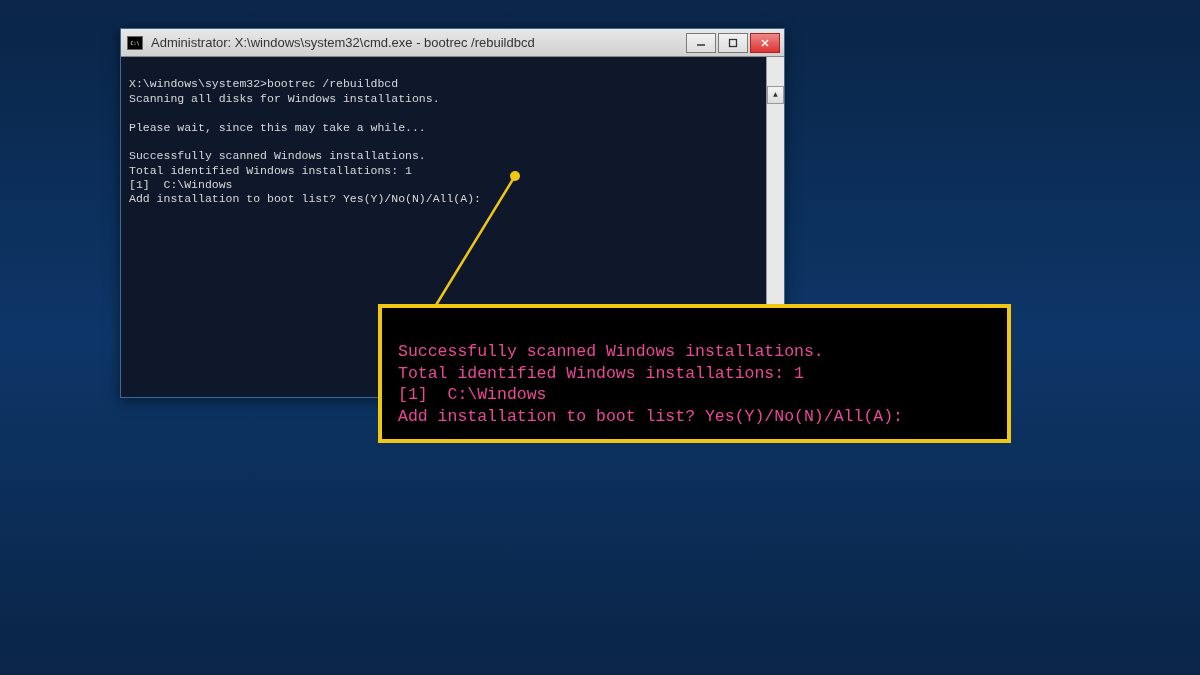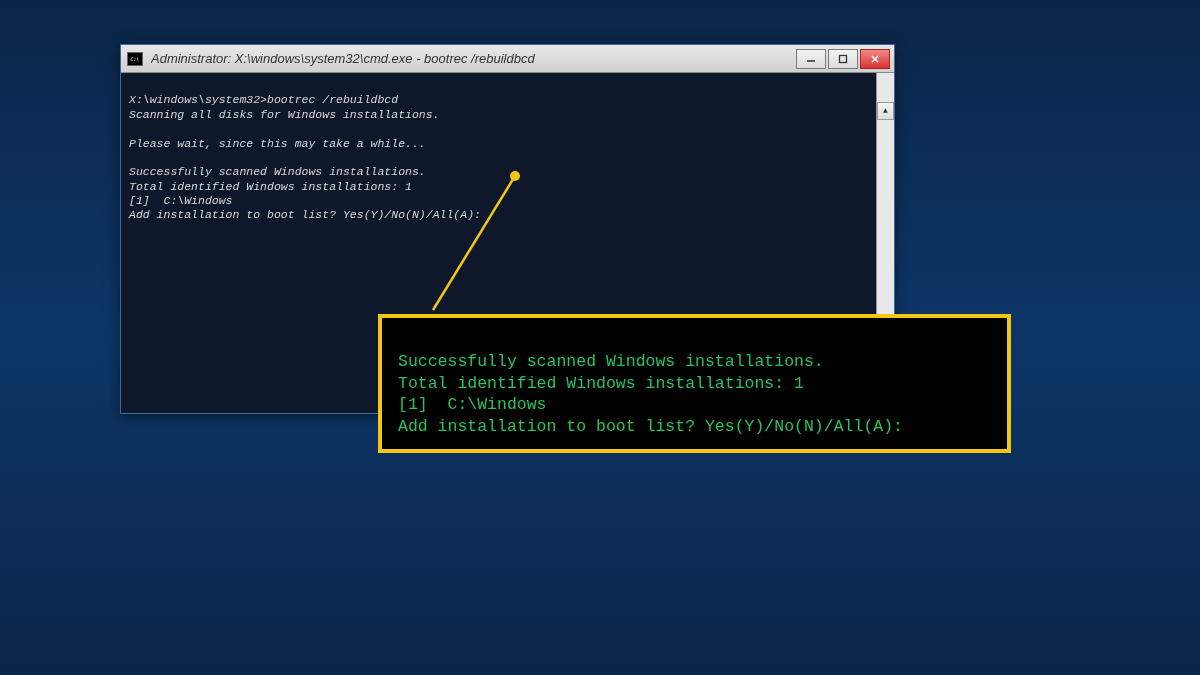--- a/index.html
+++ b/index.html
@@ -11,27 +11,26 @@
       width: 1200px;
       height: 675px;
       background: linear-gradient(180deg, #0a2547 0%, #0d3668 50%, #0a2547 100%);
       overflow: hidden;
       position: relative;
       font-family: 'Segoe UI', Tahoma, sans-serif;
     }
     .cmd-window {
       position: absolute;
       left: 120px;
-      top: 44px;
-      width: 775px;
+      top: 28px;
+      width: 665px;
       height: 370px;
       background: #000;
       border: 1px solid #3a6a9a;
       box-shadow: 0 3px 12px rgba(0,0,0,0.5);
-      font-style: italic;
     }
     .titlebar {
       height: 28px;
       background: linear-gradient(180deg, #e8e8e8 0%, #d0d0d0 100%);
       border-bottom: 1px solid #888;
       display: flex;
       align-items: center;
       padding: 0 4px;
     }
     .titlebar-icon {
@@ -118,29 +117,29 @@
       color: #333;
       cursor: pointer;
     }
     .scroll-arrow.bottom {
       position: absolute;
       bottom: 0;
     }
     .callout-box {
       position: absolute;
       left: 378px;
-      top: 314px;
+      top: 304px;
       width: 633px;
       padding: 12px 16px;
       background: #000;
       border: 4px solid #f0c814;
       font-family: 'Consolas', 'Courier New', monospace;
       font-size: 16.5px;
       line-height: 1.3;
-      color: #22c55e;
+      color: #ec4899;
       white-space: pre;
     }
     .callout-line {
       position: absolute;
       left: 430px;
       top: 160px;
       width: 195px;
       height: 160px;
       pointer-events: none;
     }

